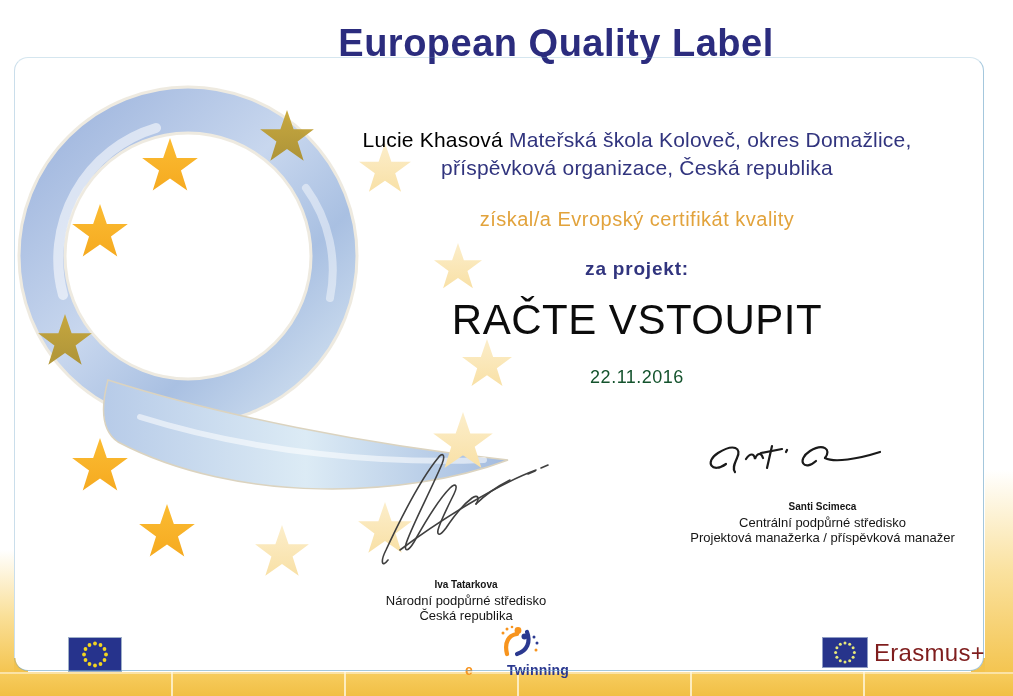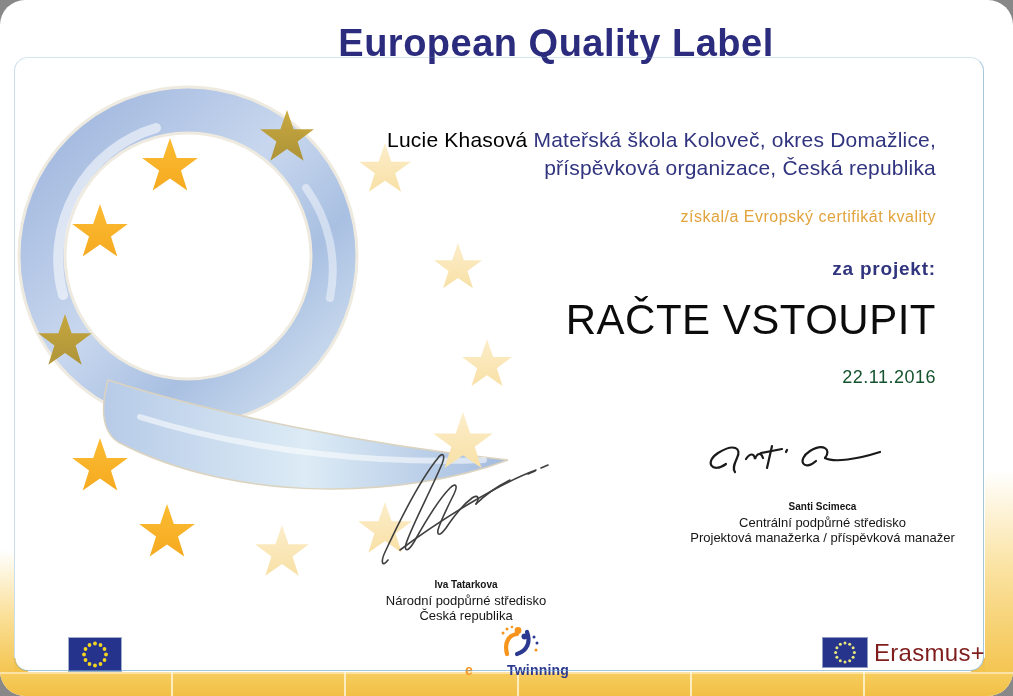--- a/index.html
+++ b/index.html
@@ -1,19 +1,19 @@
 <!DOCTYPE html>
 <html><head>
 <meta charset="utf-8">
 <style>
   * { margin:0; padding:0; box-sizing:border-box; }
   body { background:#888; font-family:"Liberation Sans", sans-serif; }
   .page {
     position:relative; width:1013px; height:696px; background:#fff;
-    overflow:hidden; font-family:"Liberation Sans", sans-serif;border-radius:25px;
+    overflow:hidden; font-family:"Liberation Sans", sans-serif;
   }
   
   .gold-bar {
     position:absolute; left:0; top:672px; width:1013px; height:24px;
     background:linear-gradient(180deg,#f7cd5f,#f1bf45);
     box-shadow: inset 0 2px 0 rgba(255,255,255,.45);
   }
   .gold-bar::after{
     content:""; position:absolute; inset:0;
     background:repeating-linear-gradient(90deg, transparent 0 171px, rgba(255,246,219,.8) 171px 173px);
@@ -43,24 +43,24 @@
     clip-path:polygon(50% 0%,61.8% 34.5%,98% 34.5%,68.9% 56.1%,79.8% 90.5%,50% 69.8%,20.2% 90.5%,31.1% 56.1%,2% 34.5%,38.2% 34.5%);
   }
   .star.b { background:linear-gradient(180deg,#fbbc33,#f5a81e); }
   .star.p { background:linear-gradient(180deg,#fceecb,#f8dfa2); }
   .star.d { background:linear-gradient(180deg,#c7a430,#a98c28); opacity:.92; }
   
   .title {
     position:absolute; left:100px; top:22px; width:912px; text-align:center;
     font-size:38px; font-weight:bold; color:#2b2c7e; letter-spacing:.5px; z-index:4;
   }
-  .line { position:absolute; left:306px; width:630px; text-align:right; z-index:4; }
+  .line { position:absolute; left:322px; width:630px; text-align:center; z-index:4; }
   .recipient { top:126px; font-size:21px; line-height:28px; color:#31347e; letter-spacing:.2px; }
   .recipient .name { color:#000; }
-  .award  { top:208px; font-size:16px; color:#e2a33c; letter-spacing:.5px; }
+  .award  { top:208px; font-size:20px; color:#e2a33c; letter-spacing:.5px; }
   .zaproj { top:258px; font-size:19px; font-weight:bold; letter-spacing:.8px; color:#31347e; }
   .ptitle { top:296px; font-size:42px; color:#0c0c0c; letter-spacing:.5px; font-weight:400; }
   .pdate  { top:367px; font-size:18px; letter-spacing:.5px; color:#14532d; }
   
   .sig-svg { position:absolute; z-index:3; }
   .sig-right-svg { left:692px; top:428px; }
   .sig-left-svg  { left:378px; top:438px; }
   .sig-text { position:absolute; text-align:center; color:#151515; z-index:4; }
   .sig-text.right { left:660px; top:499px; width:325px; }
   .sig-text.left  { left:341px; top:577px; width:250px; }

